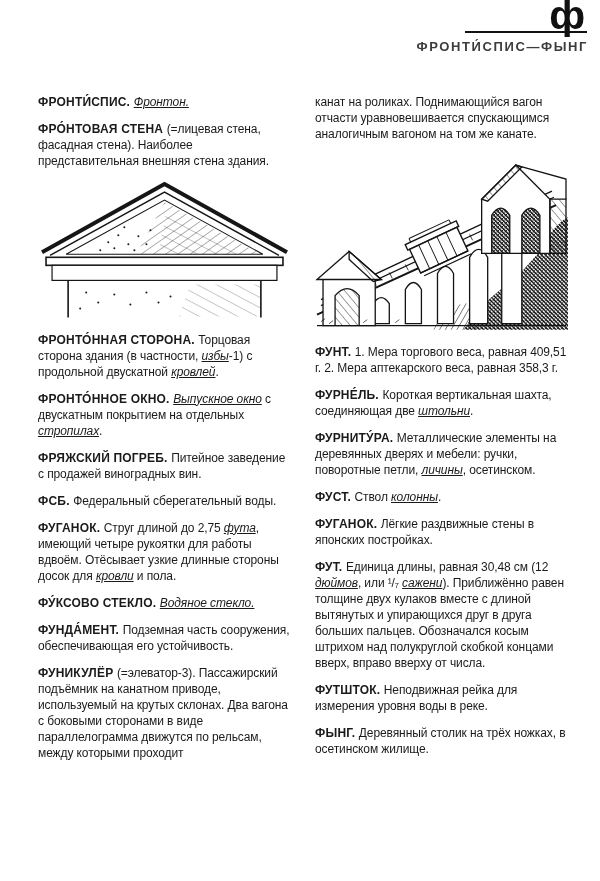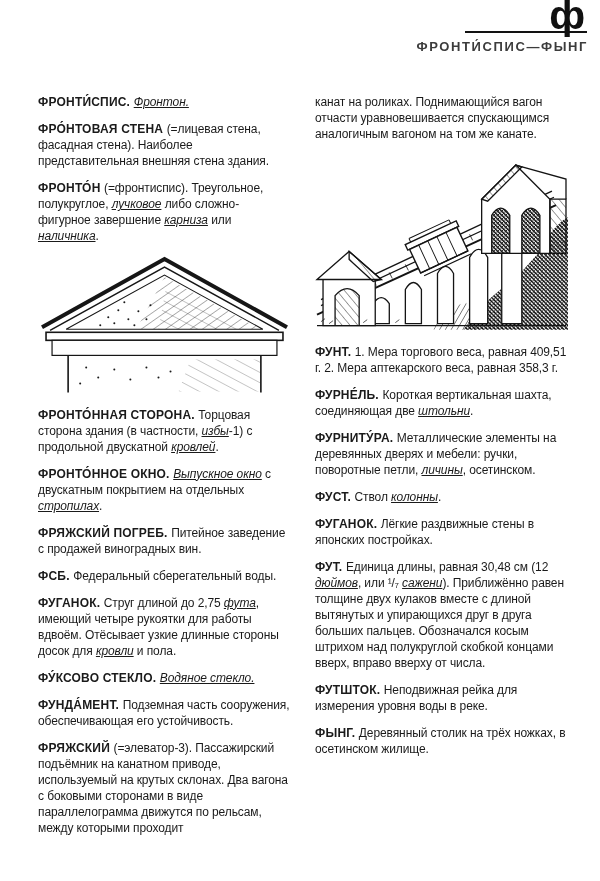--- a/index.html
+++ b/index.html
@@ -47,21 +47,20 @@
     <div class="hdr-rule"></div>
     <div class="hdr-letter">ф</div>
     <div class="hdr-range">ФРОНТИ́СПИС—ФЫНГ</div>
   </div>
 
   <div class="cols">
 
     <section class="col">
       <p class="entry"><span class="hw">ФРОНТИ́СПИС. </span><span class="it">Фронтон.</span></p>
       <p class="entry"><span class="hw">ФРО́НТОВАЯ СТЕНА </span><span>(=лицевая стена, фасадная стена). Наиболее представительная внешняя стена здания.</span></p>
-      <p class="entry"><span class="hw">ФРОНТО́Н </span><span>(=фронтиспис). Треугольное, полукруглое, </span><span class="it">лучковое</span><span> либо сложно-фигурное завершение </span><span class="it">карниза</span><span> или </span><span class="it">наличника</span><span>.</span></p>
 
       <figure class="fig">
         <svg viewBox="0 0 252 138" aria-hidden="true">
           <defs>
             <pattern id="pedh1" width="7" height="7" patternUnits="userSpaceOnUse" patternTransform="rotate(55)">
               <line x1="0" y1="0" x2="0" y2="7" stroke="#222" stroke-width="0.7"></line>
             </pattern>
             <pattern id="pedh2" width="9" height="9" patternUnits="userSpaceOnUse" patternTransform="rotate(-62)">
               <line x1="0" y1="0" x2="0" y2="9" stroke="#222" stroke-width="0.6"></line>
             </pattern>
@@ -109,21 +108,21 @@
         </svg>
       </figure>
 
       <p class="entry"><span class="hw">ФРОНТО́ННАЯ СТОРОНА. </span><span>Торцовая сторона здания (в частности, </span><span class="it">избы</span><span>-1) с продольной двускатной </span><span class="it">кровлей</span><span>.</span></p>
       <p class="entry"><span class="hw">ФРОНТО́ННОЕ ОКНО. </span><span class="it">Выпускное окно</span><span> с двускатным покрытием на отдельных </span><span class="it">стропилах</span><span>.</span></p>
       <p class="entry"><span class="hw">ФРЯЖСКИЙ ПОГРЕБ. </span><span>Питейное заведение с продажей виноградных вин.</span></p>
       <p class="entry"><span class="hw">ФСБ. </span><span>Федеральный сберегательный воды.</span></p>
       <p class="entry"><span class="hw">ФУГАНОК. </span><span>Струг длиной до 2,75 </span><span class="it">фута</span><span>, имеющий четыре рукоятки для работы вдвоём. Отёсывает узкие длинные стороны досок для </span><span class="it">кровли</span><span> и пола.</span></p>
       <p class="entry"><span class="hw">ФУ́КСОВО СТЕКЛО. </span><span class="it">Водяное стекло.</span></p>
       <p class="entry"><span class="hw">ФУНДА́МЕНТ. </span><span>Подземная часть сооружения, обеспечивающая его устойчивость.</span></p>
-      <p class="entry"><span class="hw">ФРЯЖСКИЙ </span><span>(=элеватор-3). Пассажирский подъёмник на канатном приводе, используемый на крутых склонах. Два вагона с боковыми сторонами в виде параллелограмма движутся по рельсам, между которыми проходит</span></p>
+      <p class="entry"><span class="hw">ФУНИКУЛЁР </span><span>(=элеватор-3). Пассажирский подъёмник на канатном приводе, используемый на крутых склонах. Два вагона с боковыми сторонами в виде параллелограмма движутся по рельсам, между которыми проходит</span></p>
     </section>
 
     <section class="col">
       <p class="entry"><span>канат на роликах. Поднимающийся вагон отчасти уравновешивается спускающимся аналогичным вагоном на том же канате.</span></p>
 
       <figure class="fig fig-right">
         <svg viewBox="0 0 252 178" aria-hidden="true">
           <defs>
             <pattern id="funh1" width="4" height="4" patternUnits="userSpaceOnUse">
               <line x1="0" y1="0" x2="4" y2="4" stroke="#000" stroke-width="1.3"></line>

